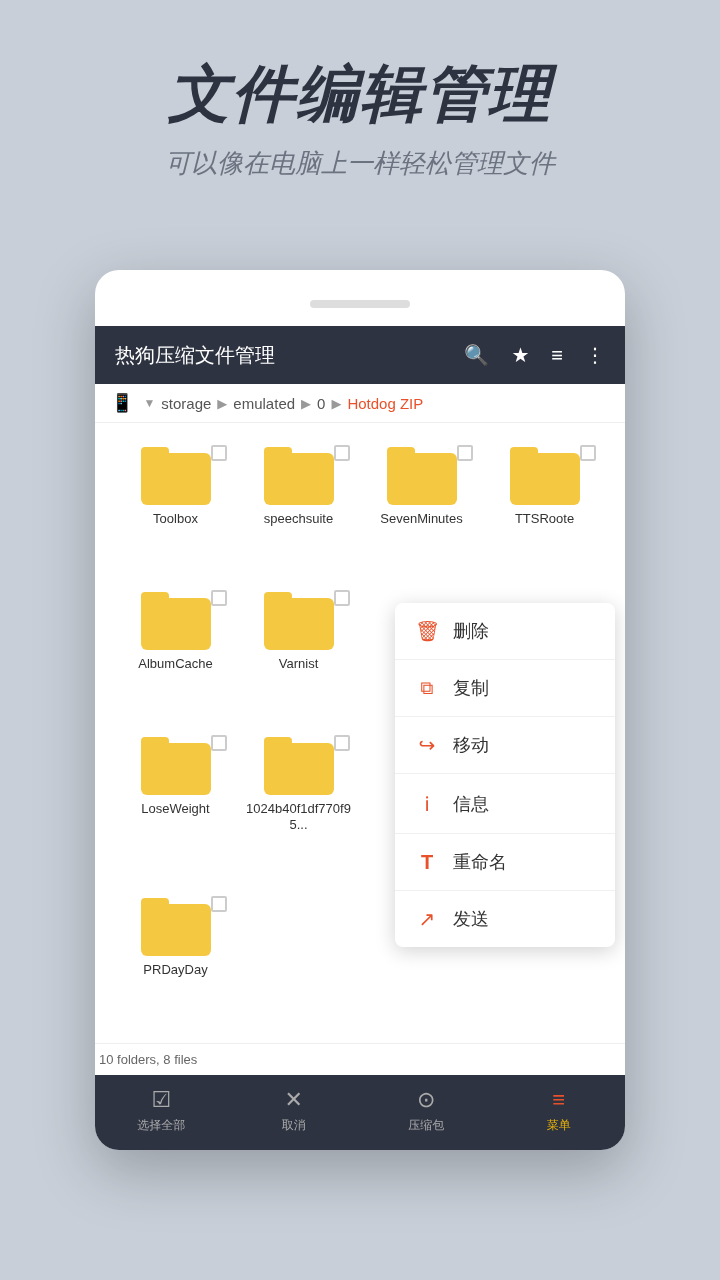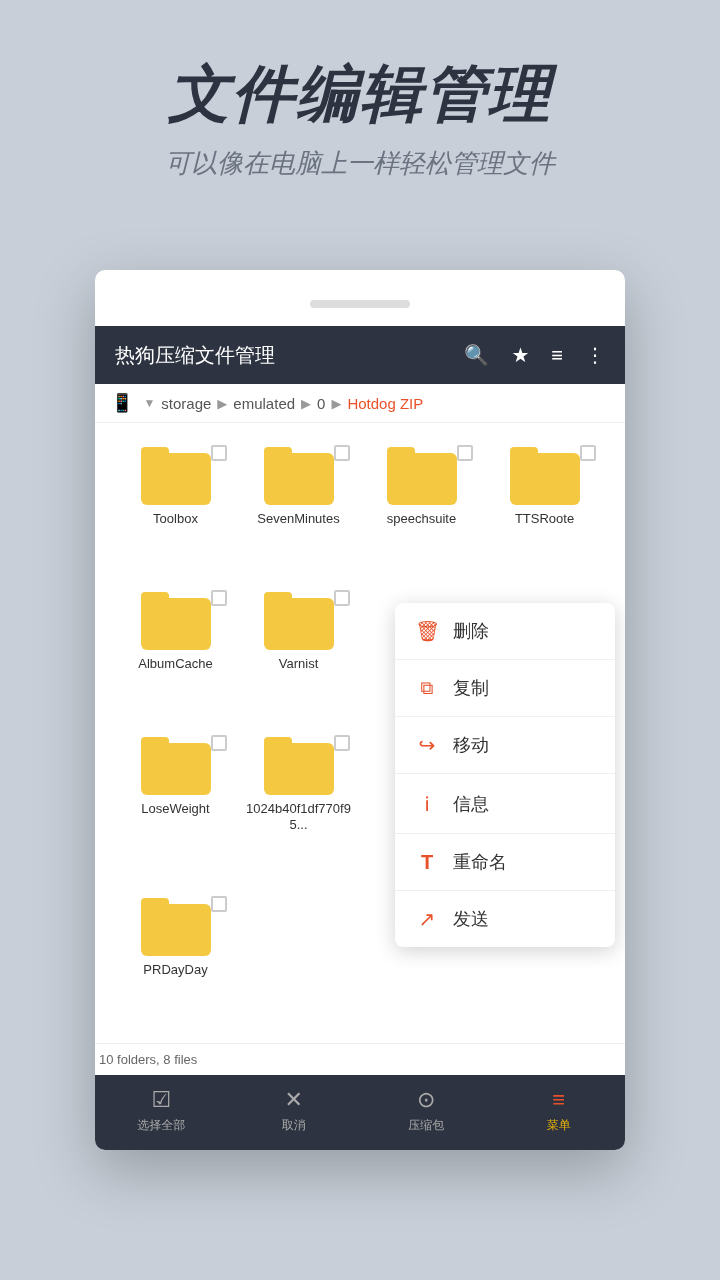--- a/index.html
+++ b/index.html
@@ -33,21 +33,21 @@
     }
 
     
     .phone-wrapper {
       position: absolute;
       top: 270px;
       left: 50%;
       transform: translateX(-50%);
       width: 530px;
       background: #fff;
-      border-radius: 10px;
+      border-radius: 24px;
       box-shadow: 0 20px 60px rgba(0,0,0,0.25);
       overflow: hidden;
       padding: 30px 0 0;
     }
 
     .phone-notch {
       width: 100px;
       height: 8px;
       background: #ddd;
       border-radius: 4px;
@@ -281,29 +281,29 @@
       </div>
       <div class="file-checkbox"></div>
       <div class="file-label">Toolbox</div>
     </div>
     <div class="file-item">
       <div class="folder-icon">
         <div class="folder-tab"></div>
         <div class="folder-body"></div>
       </div>
       <div class="file-checkbox"></div>
+      <div class="file-label">speechsuite</div>
+    </div>
+    <div class="file-item">
+      <div class="folder-icon">
+        <div class="folder-tab"></div>
+        <div class="folder-body"></div>
+      </div>
+      <div class="file-checkbox"></div>
       <div class="file-label">SevenMinutes</div>
-    </div>
-    <div class="file-item">
-      <div class="folder-icon">
-        <div class="folder-tab"></div>
-        <div class="folder-body"></div>
-      </div>
-      <div class="file-checkbox"></div>
-      <div class="file-label">speechsuite</div>
     </div>
     <div class="file-item">
       <div class="folder-icon">
         <div class="folder-tab"></div>
         <div class="folder-body"></div>
       </div>
       <div class="file-checkbox"></div>
       <div class="file-label">TTSRoote</div>
     </div>
 

